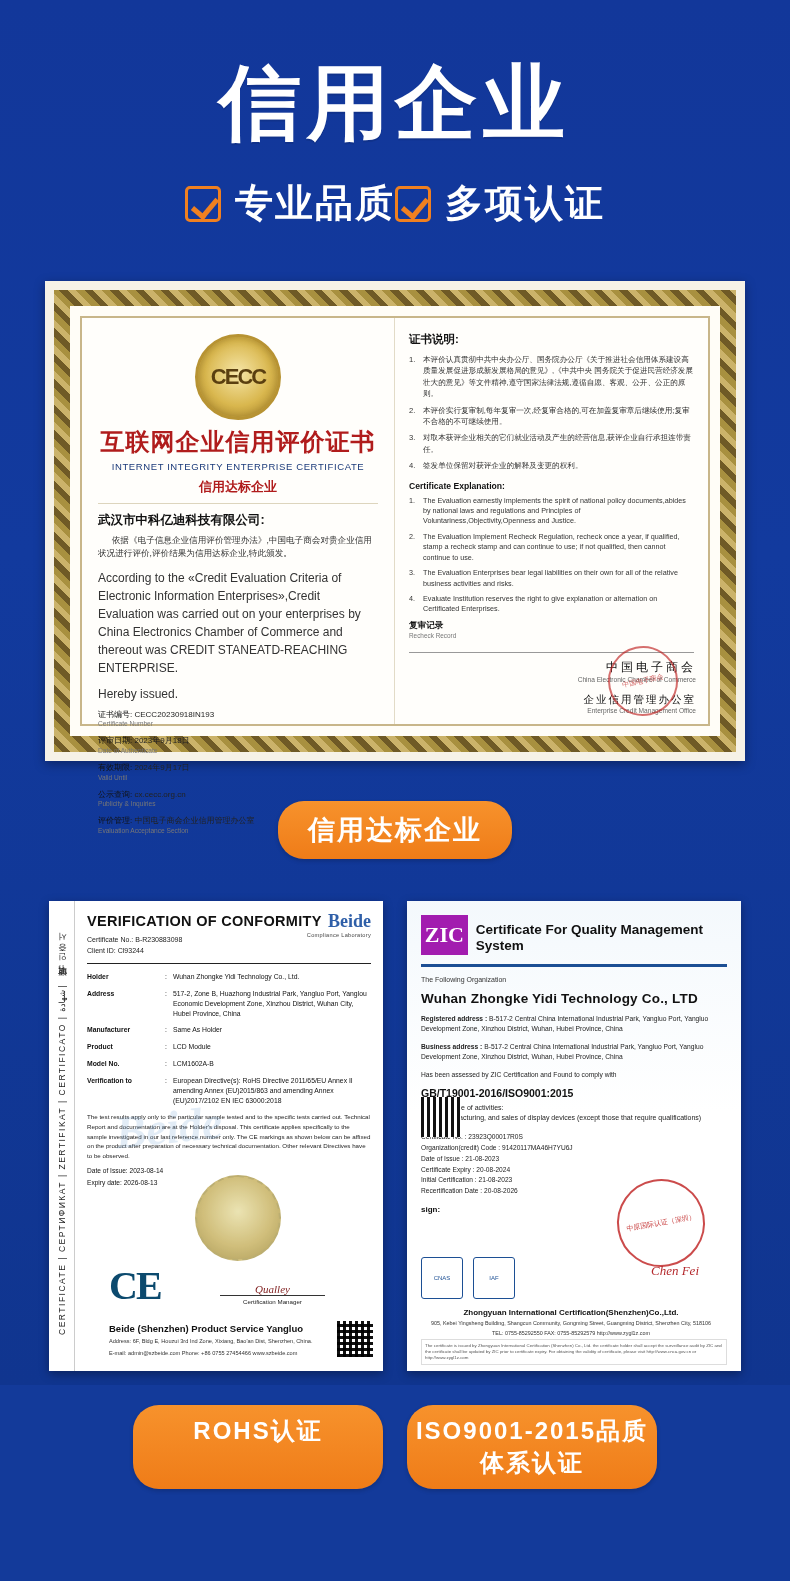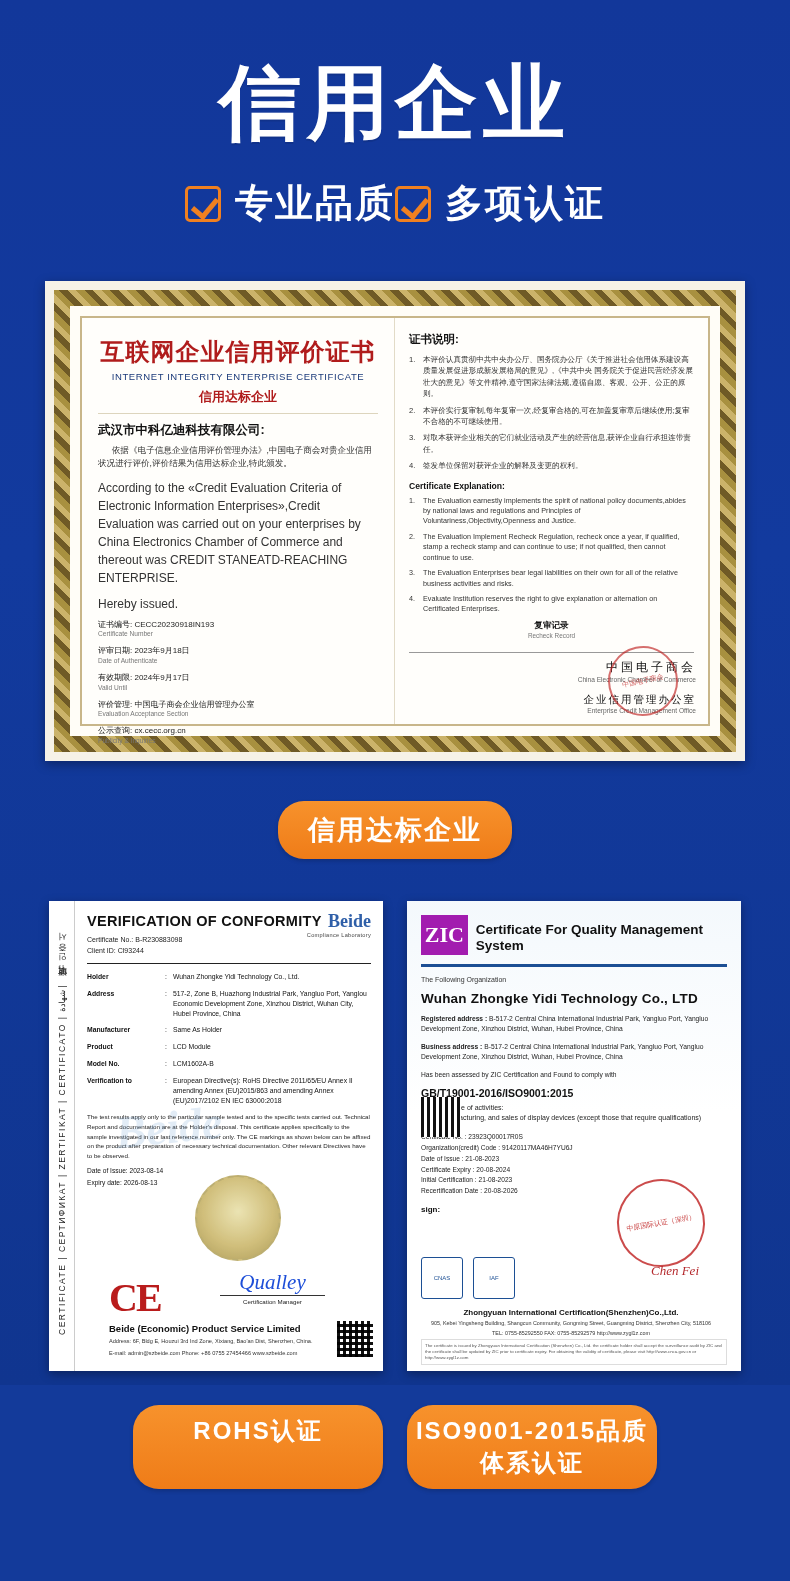--- a/index.html
+++ b/index.html
@@ -182,21 +182,21 @@
   .rt-title {
     font-size: 11.5px; font-weight: bold; color:#111; margin-bottom: 7px;
   }
   .rt-list { font-size: 7.6px; color:#333; line-height:1.5; padding-left: 0; margin:0; list-style:none;}
   .rt-list li { margin-bottom: 5px; padding-left: 14px; position: relative;}
   .rt-list li .n { position:absolute; left:0; top:0; }
   .rt-title2 { font-size: 8.6px; font-weight:bold; color:#111; margin: 9px 0 5px 0;}
   .rt-list2 { font-size: 7.2px; color:#333; line-height:1.45; margin:0; padding-left:0; list-style:none;}
   .rt-list2 li { margin-bottom:5px; padding-left: 14px; position:relative;}
   .rt-list2 li .n { position:absolute; left:0; top:0;}
-  .recheck { margin-top: 0; font-size: 8.6px; color:#111; font-weight:bold;text-align:center;}
+  .recheck { margin-top: 0; font-size: 8.6px; color:#111; font-weight:bold;}
   .recheck small { display:block; color:#777; font-size:6.4px; font-weight: normal;}
   .recheck .line { border-bottom:1px solid #999; height: 12px; margin-top:2px;}
   .issuer {
     position:absolute; right: 12px; bottom: 10px; text-align: right;
   }
   .issuer .cn { font-size: 12px; color:#111; letter-spacing: 3px;}
   .issuer .en { font-size: 6.6px; color:#666; }
   .issuer .cn2 { font-size: 10.5px; color:#111; letter-spacing: 2px; margin-top: 10px;}
   .red-stamp {
     position:absolute; right: 30px; bottom: 8px;
@@ -246,23 +246,23 @@
   .beide-logo .b2 { font-size: 5.6px; color:#444; letter-spacing:.3px;}
   .ce-meta { font-size: 7px; color:#222; margin-top: 6px; line-height:1.5;}
   .ce-rule { height:1px; background:#222; margin: 7px 0 8px 0;}
   .ce-fields { font-size: 6.8px; color:#111; }
   .ce-f { display:flex; margin-bottom: 7px; line-height:1.45;}
   .ce-f .lb { width: 78px; font-weight:bold; flex: 0 0 78px;}
   .ce-f .dash { width: 8px; flex:0 0 8px;}
   .ce-f .vl { flex:1;}
   .ce-note { font-size:6.2px; color:#222; line-height:1.55; margin-top: 6px;}
   .ce-dates { font-size:6.6px; color:#111; margin-top: 6px; line-height:1.5;}
-  .ce-mark { position:absolute; left: 34px; bottom: 50px; font-size: 40px; font-weight: bold; color:#b91c1c; font-family:"Liberation Serif", serif; letter-spacing:-2px;}
+  .ce-mark { position:absolute; left: 34px; bottom: 62px; font-size: 40px; font-weight: bold; color:#0c4a6e; font-family:"Liberation Serif", serif; letter-spacing:-2px;}
   .ce-sign { position:absolute; left: 145px; bottom: 66px; text-align:center;}
-  .ce-sign .sg { font-family:"Liberation Serif", serif; font-style:italic; font-size: 21px; color:#1d4ed8;}
+  .ce-sign .sg { font-family:"Liberation Serif", serif; font-style:italic; font-size: 11px; color:#7f1d1d;}
   .ce-sign .sl { border-top:1px solid #333; font-size:6.2px; color:#222; padding-top:2px; width:105px;}
   .ce-foot { position:absolute; left: 34px; right: 10px; bottom: 14px;}
   .ce-foot .f1 { font-size: 9.5px; font-weight: bold; color:#111;}
   .ce-foot .f2 { font-size: 5.6px; color:#333; line-height:1.5; margin-top:3px;}
   .qr {
     position:absolute; right: 8px; bottom: 12px;
     width: 40px; height: 40px;
     background:
       repeating-linear-gradient(90deg,#111 0 3px,#fff 3px 6px),
       repeating-linear-gradient(0deg,#111 0 3px,#fff 3px 6px);
@@ -346,20 +346,21 @@
         <span class="tag-text">多项认证</span>
       </div>
     </div>
   </div>
 
   <div class="cert-big-wrap">
     <div class="cert-border">
       <div class="cert-inner">
 
         <div class="cert-left">
+          <div class="seal">CECC</div>
           <div class="cert-cn-title">互联网企业信用评价证书</div>
           <div class="cert-en-title">INTERNET INTEGRITY ENTERPRISE CERTIFICATE</div>
           <div class="cert-sub">信用达标企业</div>
           <div class="rule"></div>
           <div class="cert-company">武汉市中科亿迪科技有限公司:</div>
           <div class="cert-para">依据《电子信息企业信用评价管理办法》,中国电子商会对贵企业信用状况进行评价,评价结果为信用达标企业,特此颁发。</div>
           <div class="cert-para-en">According to the «Credit Evaluation Criteria of Electronic Information Enterprises»,Credit Evaluation was carried out on your enterprises by China Electronics Chamber of Commerce and thereout was CREDIT STANEATD-REACHING ENTERPRISE.</div>
           <div class="cert-para-en">Hereby issued.</div>
 
           <div class="kv">
@@ -371,28 +372,28 @@
             <span class="k">评审日期:</span>
             <span>2023年9月18日</span>
             <span class="ken">Date of Authenticate</span>
           </div>
           <div class="kv">
             <span class="k">有效期限:</span>
             <span>2024年9月17日</span>
             <span class="ken">Valid Until</span>
           </div>
           <div class="kv">
+            <span class="k">公示查询:</span>
+            <span>cx.cecc.org.cn</span>
+            <span class="ken">Publicity &amp; Inquiries</span>
+          </div>
+          <div class="kv">
             <span class="k">评价管理:</span>
             <span>中国电子商会企业信用管理办公室</span>
             <span class="ken">Evaluation Acceptance Section</span>
-          </div>
-          <div class="kv">
-            <span class="k">公示查询:</span>
-            <span>cx.cecc.org.cn</span>
-            <span class="ken">Publicity &amp; Inquiries</span>
           </div>
         </div>
 
         <div class="cert-right">
           <div class="rt-title">证书说明:</div>
           <ul class="rt-list">
             <li><span class="n">1.</span><span>本评价认真贯彻中共中央办公厅、国务院办公厅《关于推进社会信用体系建设高质量发展促进形成新发展格局的意见》,《中共中央 国务院关于促进民营经济发展壮大的意见》等文件精神,遵守国家法律法规,遵循自愿、客观、公开、公正的原则。</span></li>
             <li><span class="n">2.</span><span>本评价实行复审制,每年复审一次,经复审合格的,可在加盖复审章后继续使用;复审不合格的不可继续使用。</span></li>
             <li><span class="n">3.</span><span>对取本获评企业相关的它们就业活动及产生的经营信息,获评企业自行承担连带责任。</span></li>
             <li><span class="n">4.</span><span>签发单位保留对获评企业的解释及变更的权利。</span></li>
@@ -485,21 +486,21 @@
         <div class="watermark">Beide</div>
         <div class="gold-seal-sm"></div>
 
         <div class="ce-mark">CE</div>
         <div class="ce-sign">
           <div class="sg">Qualley</div>
           <div class="sl">Certification Manager</div>
         </div>
 
         <div class="ce-foot">
-          <div class="f1">Beide (Economic) Product Service Limited</div>
+          <div class="f1">Beide (Shenzhen) Product Service Yangluo</div>
           <div class="f2">Address: 6F, Bldg E, Houzui 3rd Ind Zone, Xixiang, Bao'an Dist, Shenzhen, China.</div>
           <div class="f2">E-mail: admin@szbeide.com  Phone: +86 0755 27454466   www.szbeide.com</div>
         </div>
         <div class="qr"></div>
       </div>
     </div>
 
     <div class="cert-sm">
       <div class="blue-wash"></div>
       <div class="iso-body">

